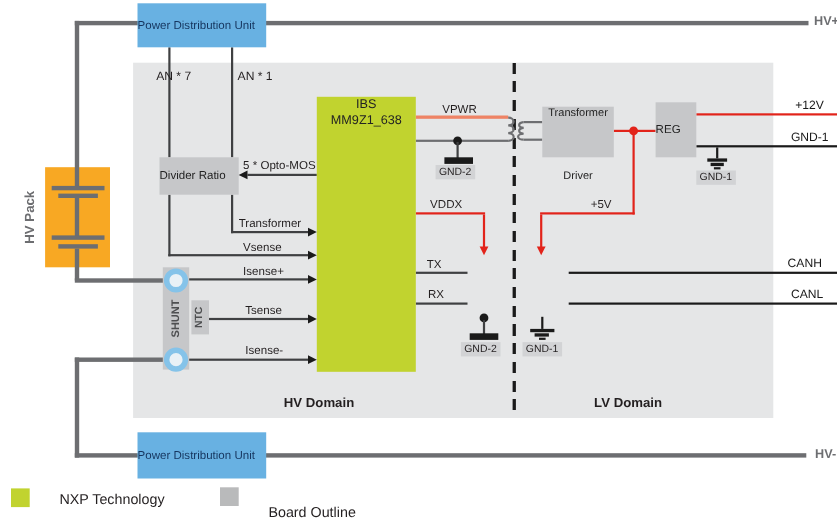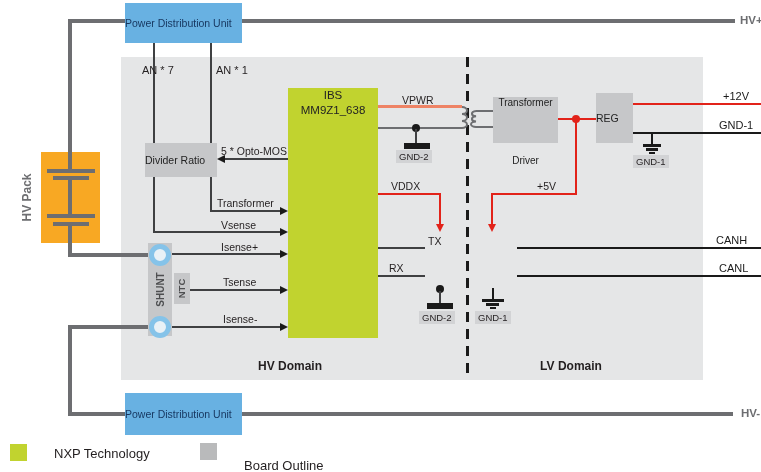--- a/index.html
+++ b/index.html
@@ -167,21 +167,21 @@
   <div class="sig" style="left:216px;top:64px;font-size:11px;">AN * 1</div>
   <div class="sig" style="left:221px;top:145px;">5 * Opto-MOS</div>
   <div class="sig" style="left:217px;top:197px;">Transformer</div>
   <div class="sig" style="left:221px;top:219px;">Vsense</div>
   <div class="sig" style="left:221px;top:241px;">Isense+</div>
   <div class="sig" style="left:223px;top:276px;">Tsense</div>
   <div class="sig" style="left:223px;top:313px;">Isense-</div>
   <div class="sig" style="left:402px;top:94px;">VPWR</div>
   <div class="sig" style="left:391px;top:180px;">VDDX</div>
   <div class="sig" style="left:497px;top:180px;margin-left:40px;">+5V</div>
-  <div class="sig" style="left:388px;top:235px;margin-left:40px;">TX</div>
+  <div class="sig" style="left:388px;top:235px;">TX</div>
   <div class="sig" style="left:389px;top:262px;">RX</div>
 
   <div class="hv-lbl" style="left:740px;top:14px;">HV+</div>
   <div class="hv-lbl" style="left:741px;top:407px;">HV-</div>
   <div class="rail-lbl" style="left:723px;top:90px;">+12V</div>
   <div class="rail-lbl" style="left:719px;top:119px;">GND-1</div>
   <div class="rail-lbl" style="left:716px;top:234px;">CANH</div>
   <div class="rail-lbl" style="left:719px;top:262px;">CANL</div>
 
   <div class="dom-lbl" style="left:230px;top:359px;">HV Domain</div>

